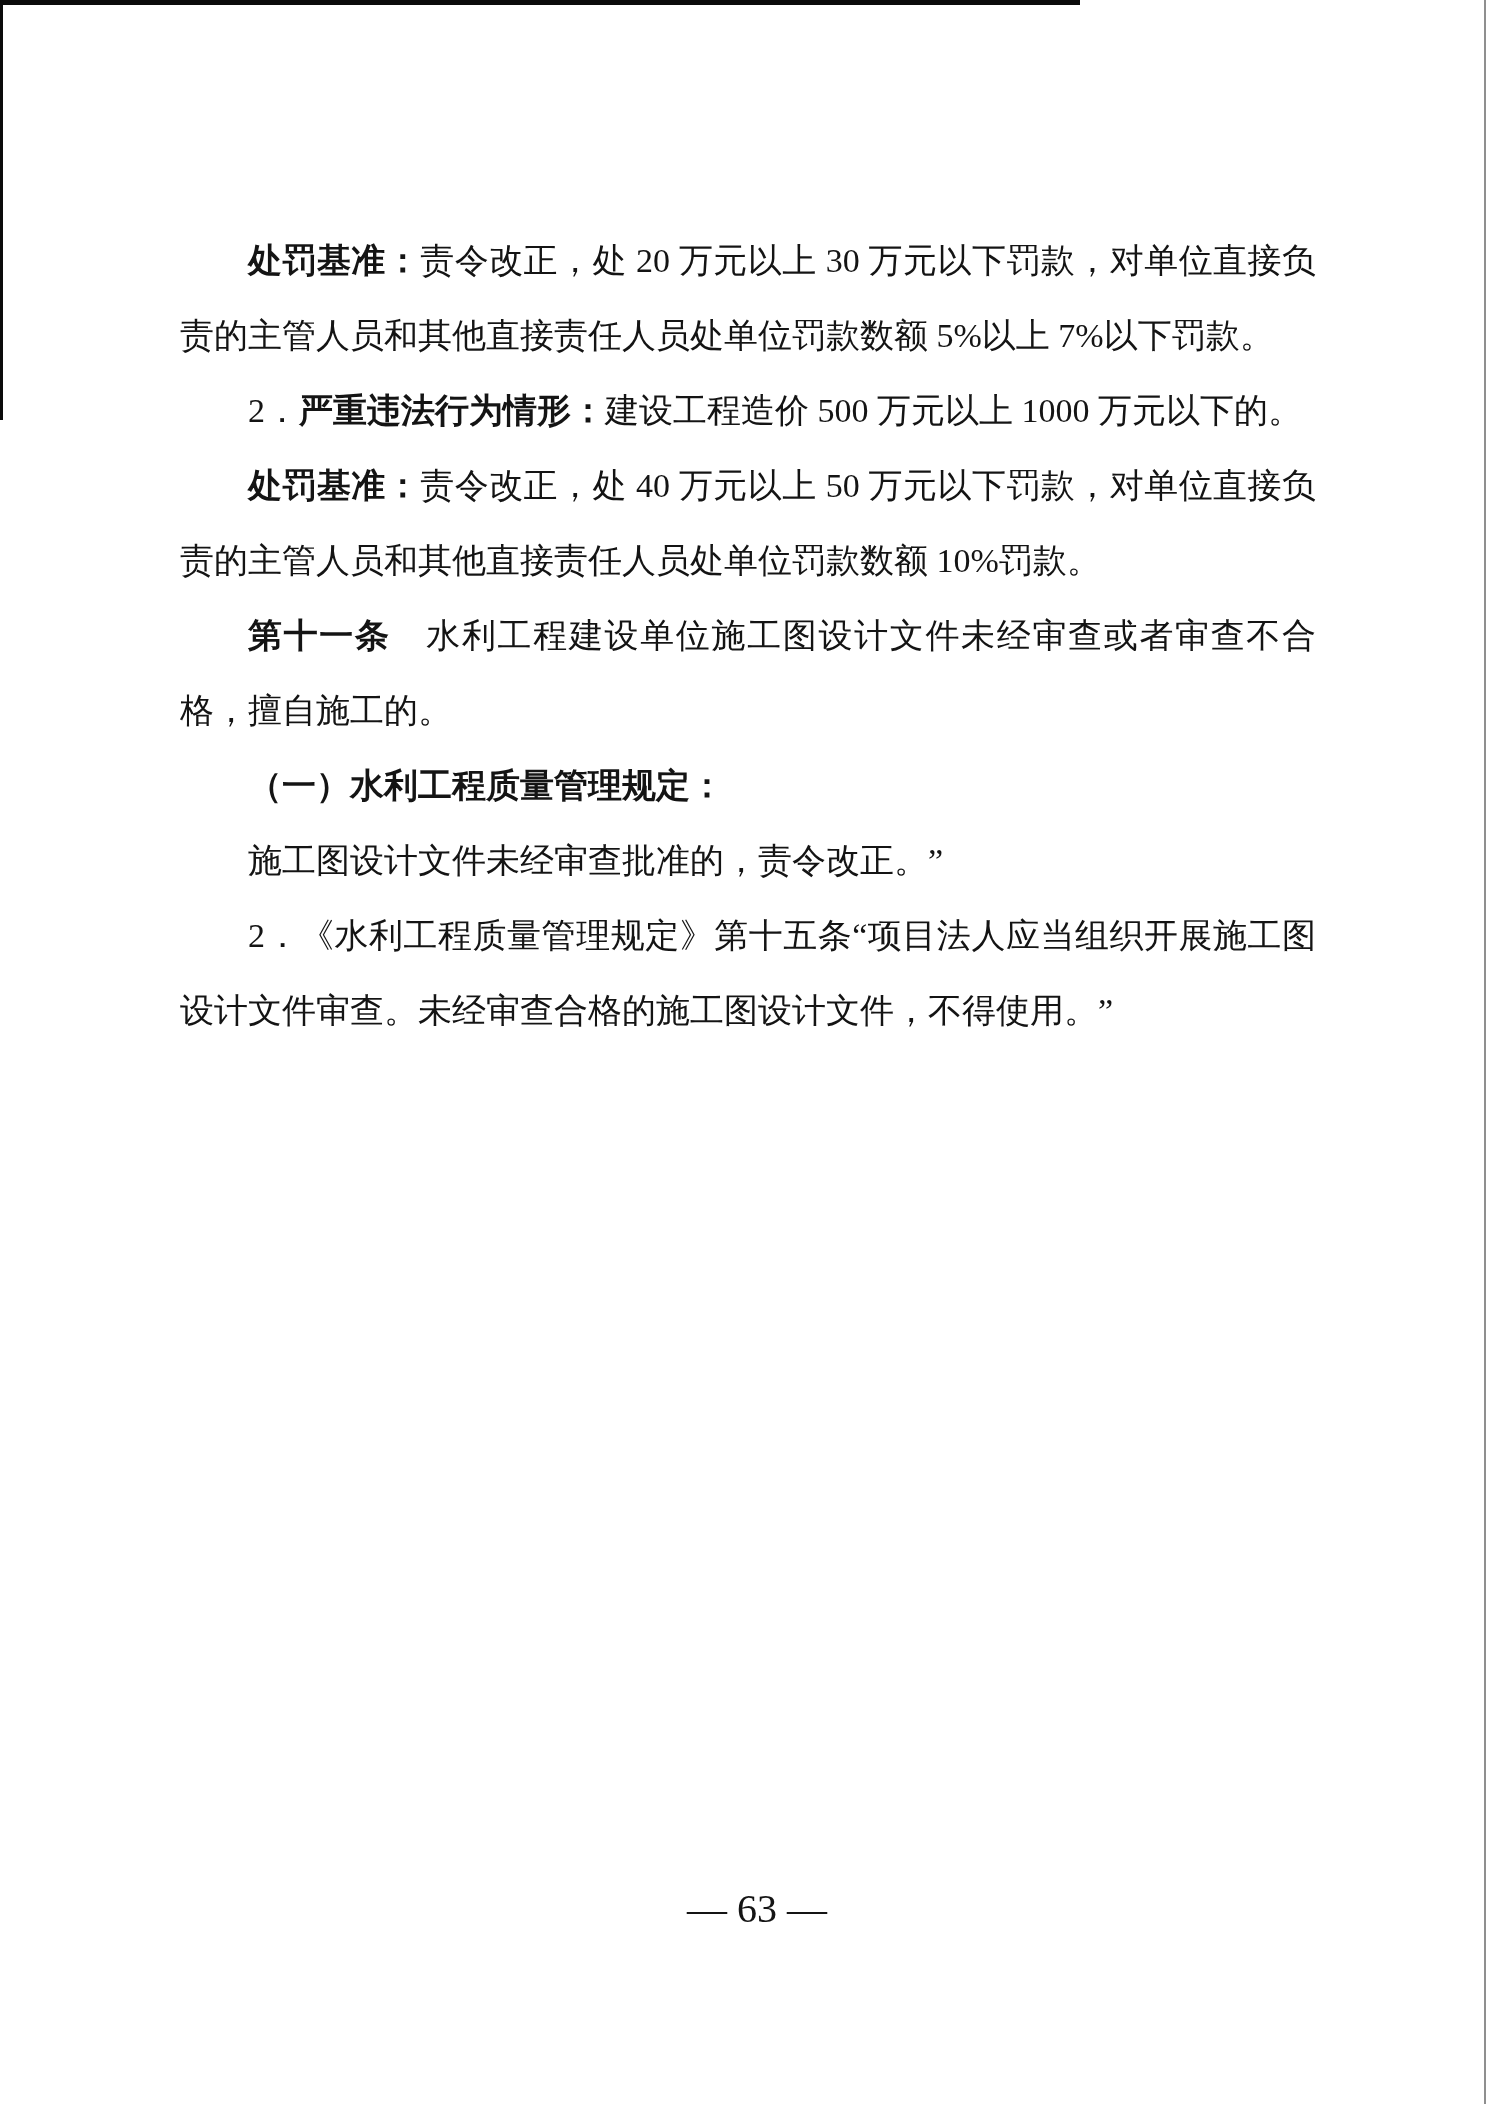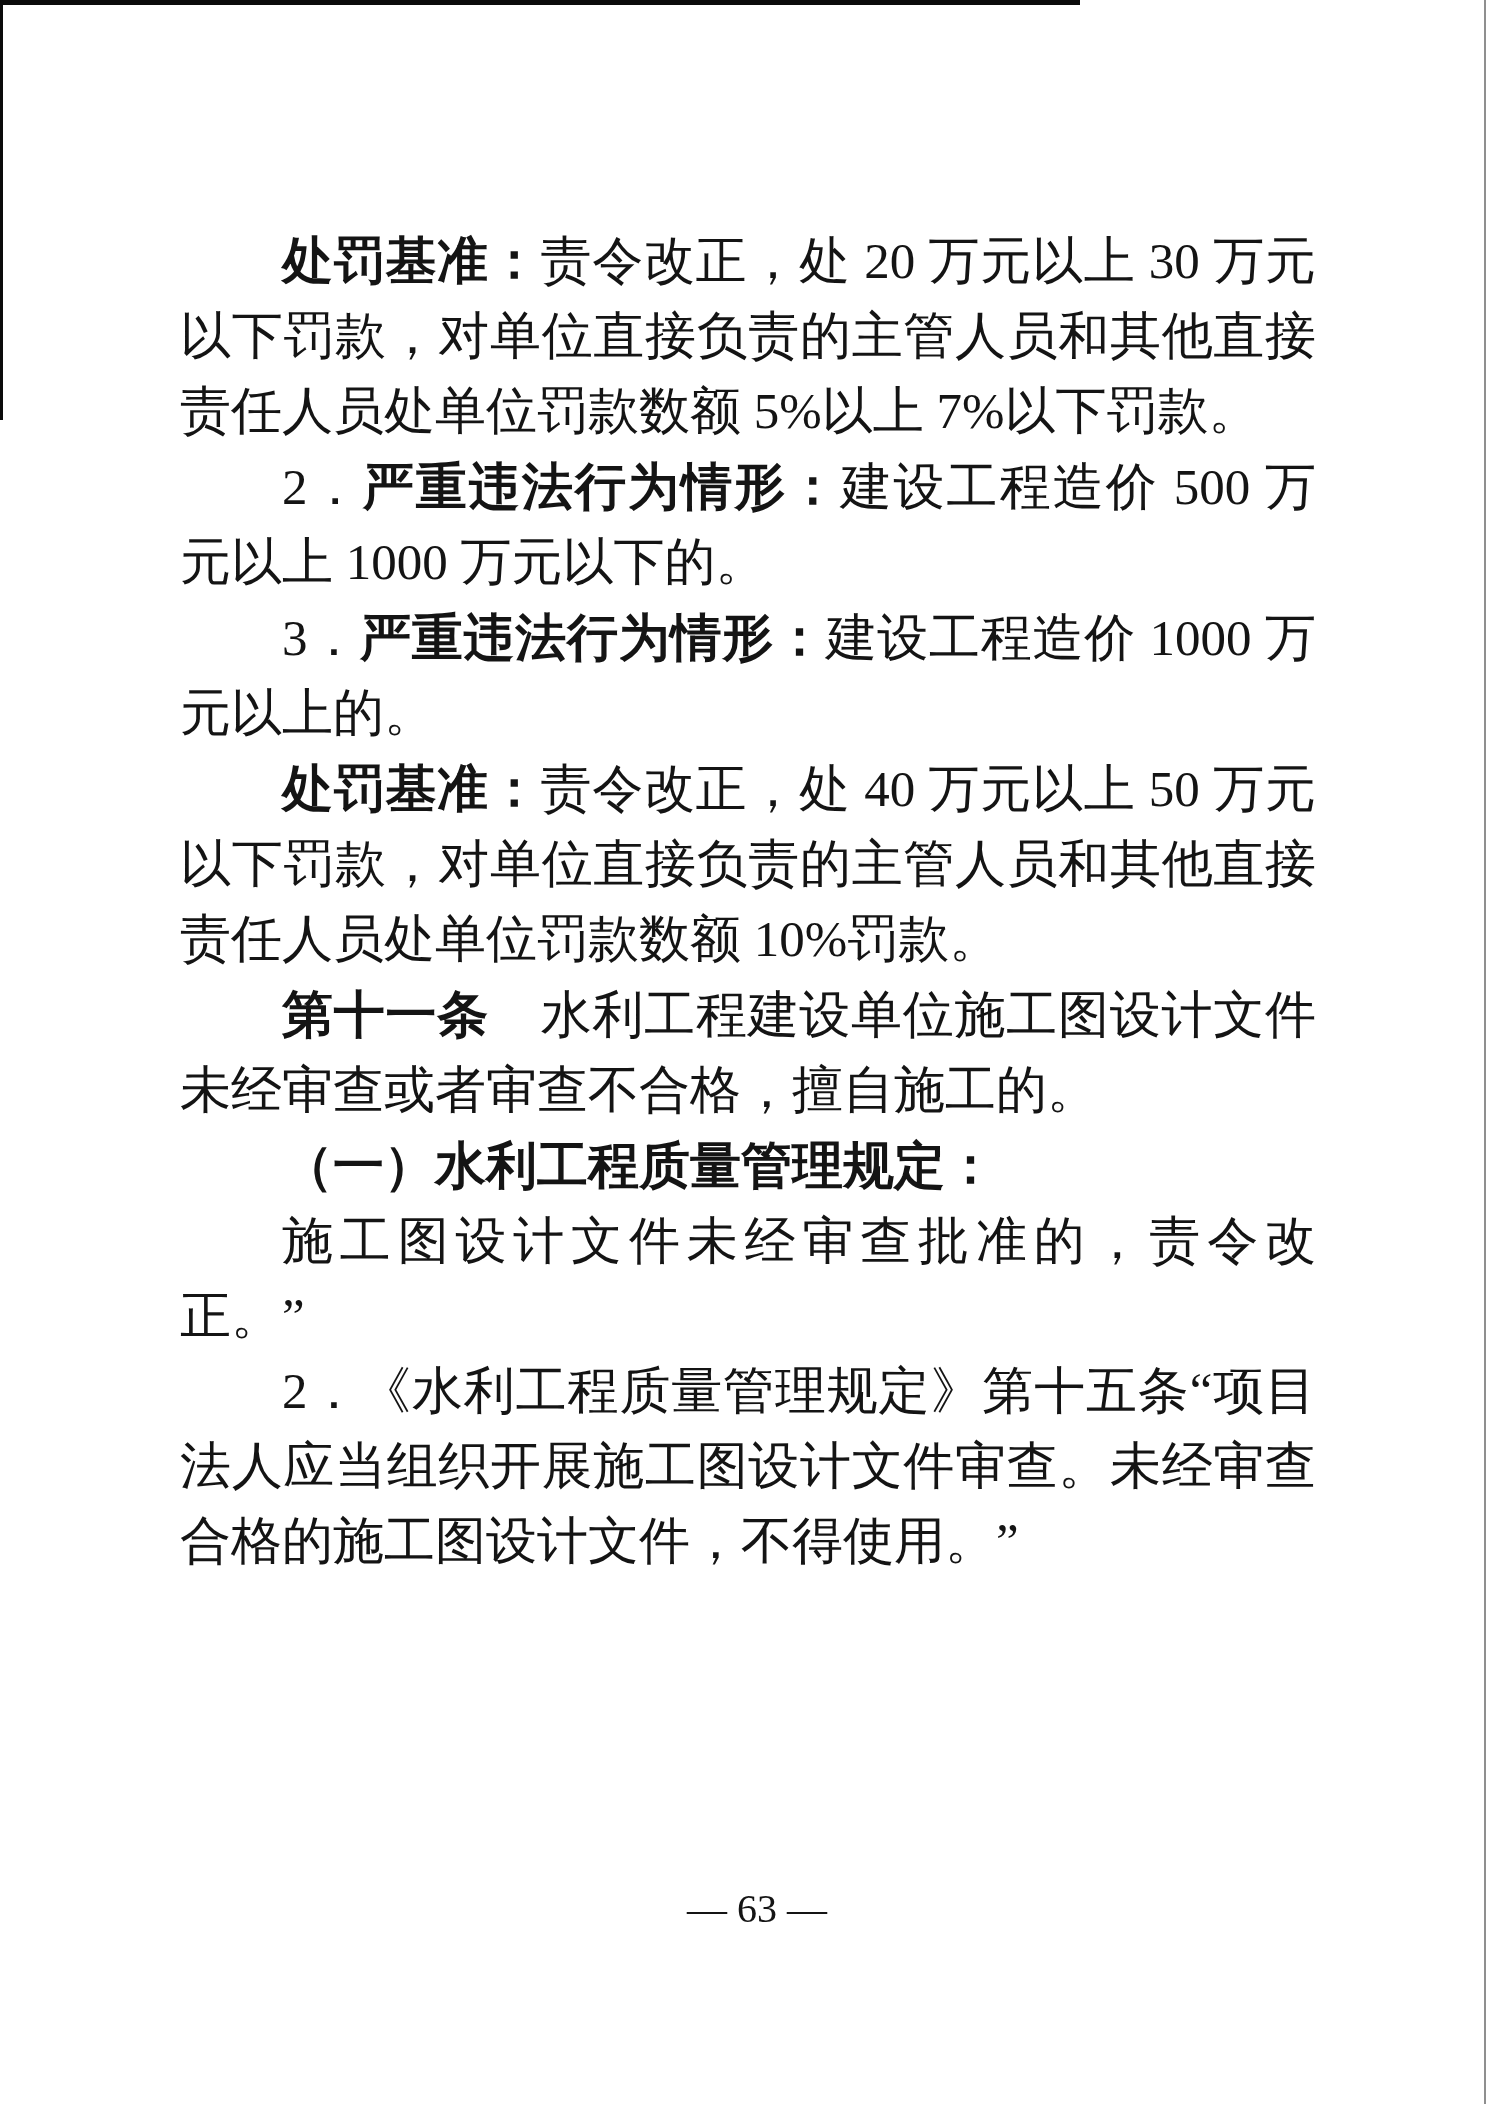--- a/index.html
+++ b/index.html
@@ -36,21 +36,21 @@
     background: #8f8f8f;
   }
   .content {
     position: absolute;
     left: 180px;
     top: 223px;
     width: 1136px;
   }
   .para {
     margin: 0;
-    font-size: 51px;
+    font-size: 34px;
     line-height: 75px;
     text-align: justify;
     text-justify: inter-character;
     text-indent: 2em;
     word-break: break-all;
   }
   .b {
     font-weight: 700;
     font-family: "Liberation Sans", "DejaVu Sans", sans-serif;
   }
@@ -73,21 +73,20 @@
   <div class="edge-left"></div>
   <div class="edge-right"></div>
 
   <div class="content">
 
     <p class="para"><span class="b">处罚基准：</span><span>责令改正，处 20 万元以上 30 万元以下罚款，对单位直接负责的主管人员和其他直接责任人员处单位罚款数额 5%以上 7%以下罚款。</span></p>
 
     <p class="para"><span>2．</span><span class="b">严重违法行为情形：</span><span>建设工程造价 500 万元以上 1000 万元以下的。</span></p>
 
 
-    <p class="para"><span>3．</span><span class="b">严重违法行为情形：</span><span>建设工程造价 1000 万元以上的。</span></p>
 
     <p class="para"><span class="b">处罚基准：</span><span>责令改正，处 40 万元以上 50 万元以下罚款，对单位直接负责的主管人员和其他直接责任人员处单位罚款数额 10%罚款。</span></p>
 
     <p class="para"><span class="b">第十一条</span><span>　水利工程建设单位施工图设计文件未经审查或者审查不合格，擅自施工的。</span></p>
 
     <p class="para"><span class="b">（一）水利工程质量管理规定：</span></p>
 
 
     <p class="para"><span>施工图设计文件未经审查批准的，责令改正。”</span></p>
 

